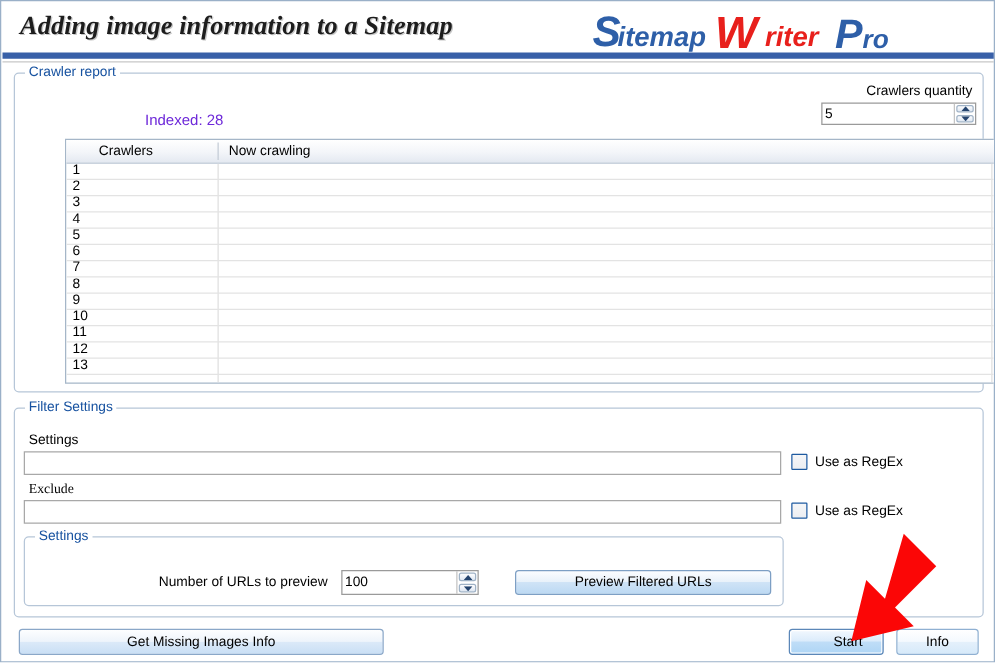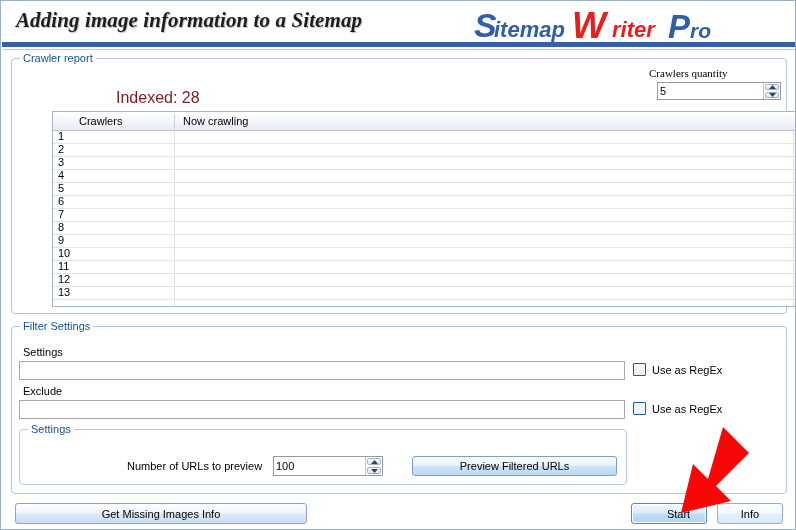--- a/index.html
+++ b/index.html
@@ -91,33 +91,32 @@
   }
 
   #crawler-report { left: 10px; top: 57px; width: 776px; height: 256px; }
   #filter-settings { left: 10px; top: 325px; width: 776px; height: 168px; }
   #preview-box { left: 18px; top: 428px; width: 608px; height: 56px; }
 
   
   .indexed {
     position: absolute;
     left: 115px; top: 88px;
-    font-size: 16px;
-    color: #7f1d1d;
+    font-size: 12px;
+    color: #6d28d9;
     white-space: nowrap;
   }
 
   
   .cq-label {
     position: absolute;
-    left: 648px; top: 66px;
-    font-size: 11px;
-    color: #000;
-    white-space: nowrap;
-    font-family: Liberation Serif, serif;
+    left: 692px; top: 66px;
+    font-size: 11px;
+    color: #000;
+    white-space: nowrap;
   }
   .spin-wrap {
     position: absolute;
     box-sizing: border-box;
     border: 1px solid #9a9a9a;
     background: #ffffff;
     display: flex;
     align-items: stretch;
   }
   #cq-spin { left: 656px; top: 81px; width: 124px; height: 18px; }
@@ -293,21 +292,21 @@
     border: 1px solid #a8a8a8;
     background: #ffffff;
     font-family: "Liberation Sans", "DejaVu Sans", sans-serif;
     font-size: 11px;
     padding: 0 3px;
     color: #000;
     outline: none;
   }
   #lbl-include { left: 22px; top: 345px; }
   #inp-include { left: 18px; top: 360px; width: 606px; height: 19px; }
-  #lbl-exclude { left: 22px; top: 384px; }
+  #lbl-exclude { left: 22px; top: 384px; font-family: Liberation Serif, serif; }
   #inp-exclude { left: 18px; top: 399px; width: 606px; height: 19px; }
 
   .cbrow {
     position: absolute;
     display: flex;
     align-items: center;
     gap: 6px;
     text-align: center;
   }
   #cb-row1 { left: 632px; top: 362px; }

